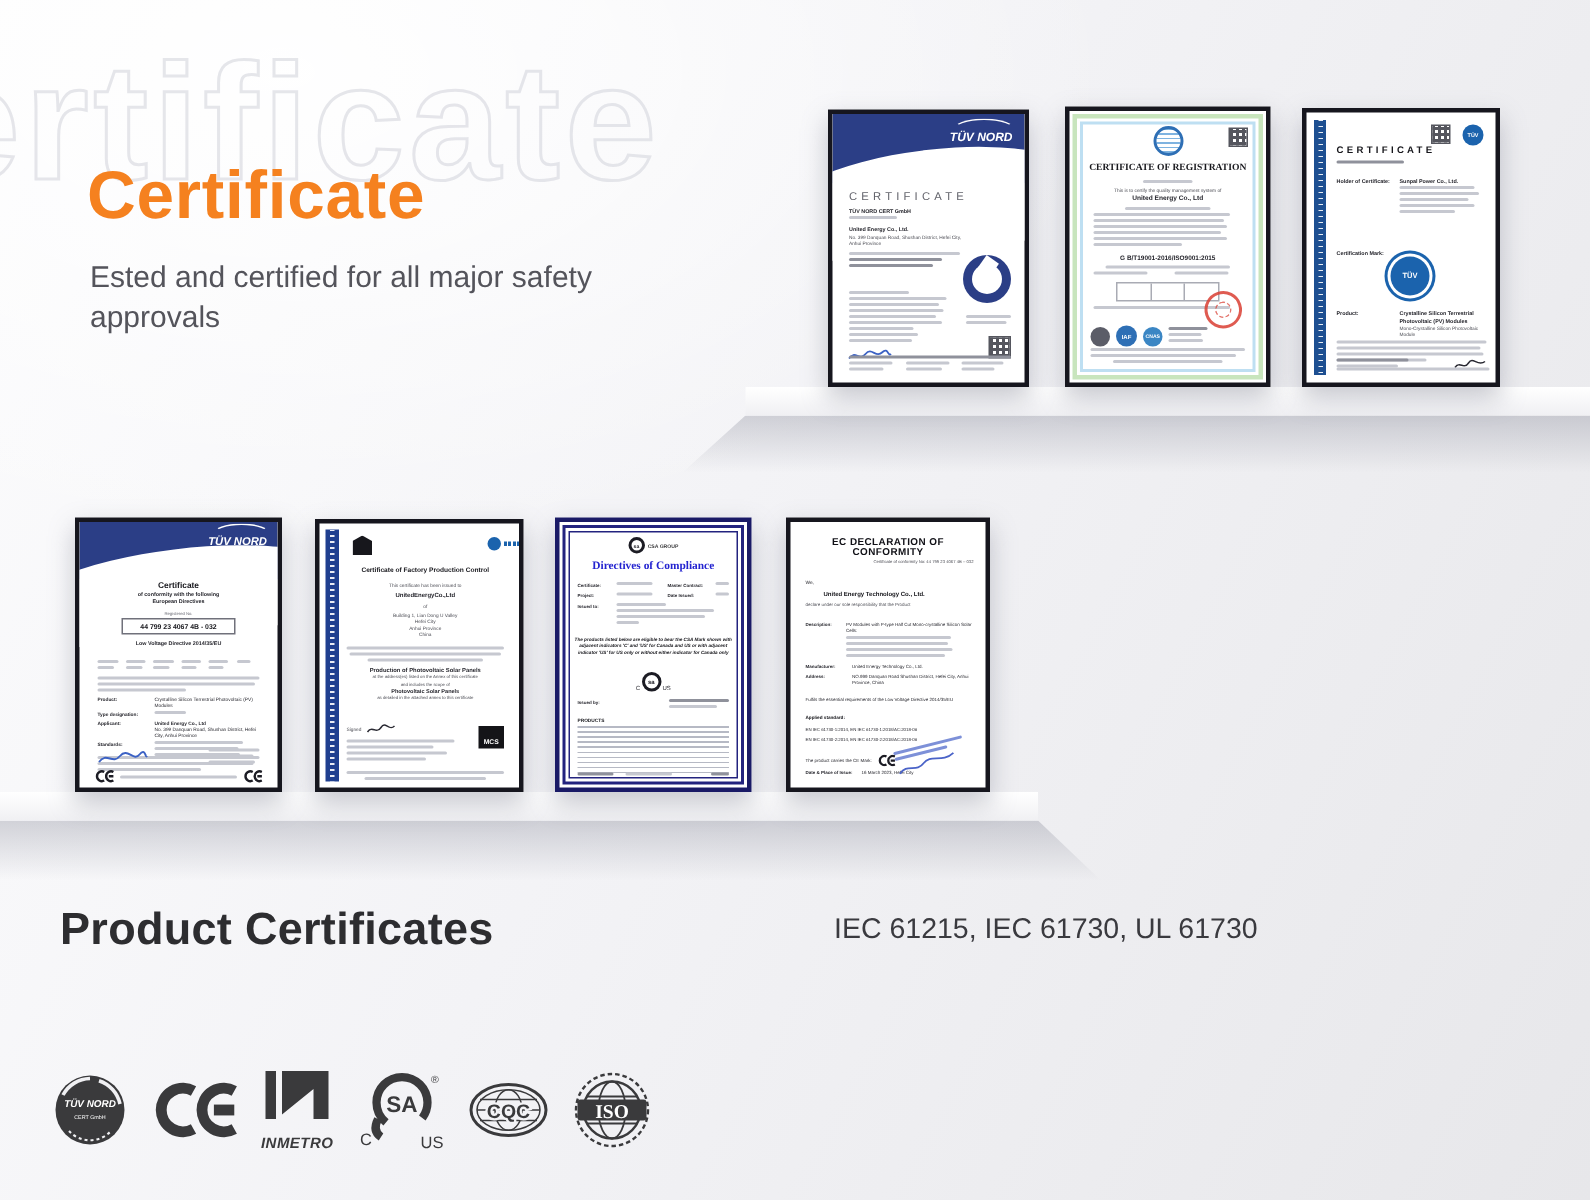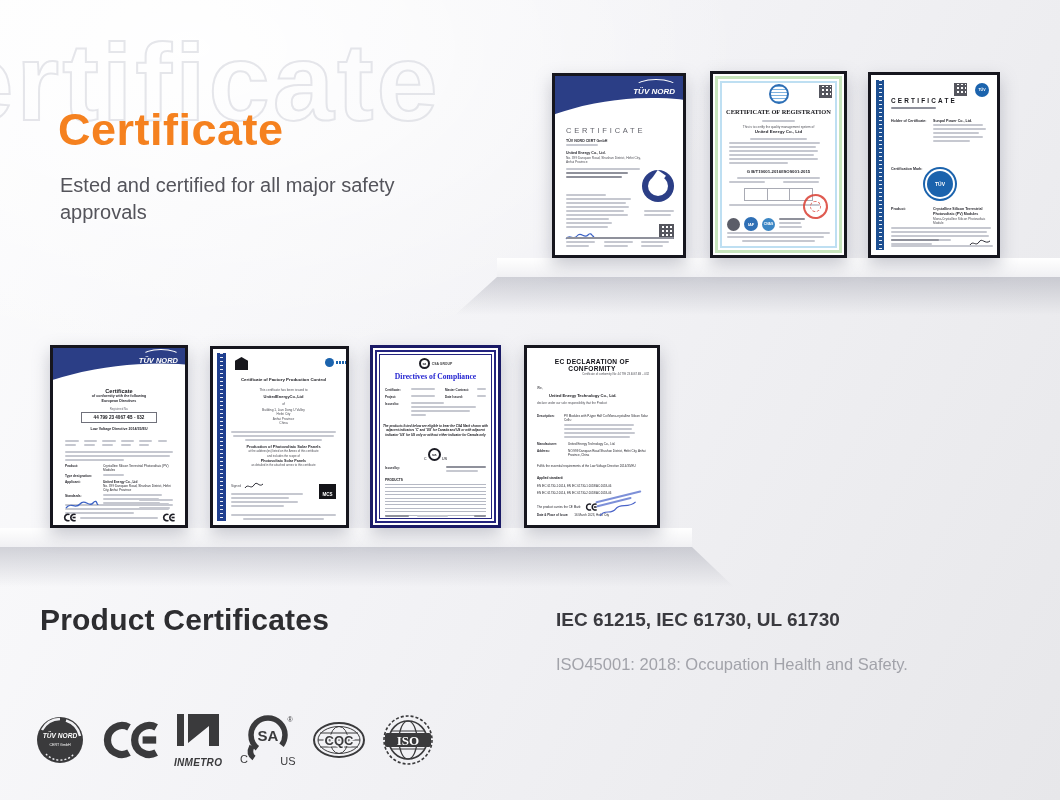--- a/index.html
+++ b/index.html
@@ -135,21 +135,21 @@
 
   
   .c7 { left:524px; top:345px; width:136px; height:183px; }
   .stamp-blue { position:absolute; right:8px; bottom:10px; width:52px; transform:rotate(-14deg);
     color:#4a63c8; font-size:3.4px; line-height:1.5; font-style:italic; }
   .stamp-blue .tl { background:#7d90d8; }
 
   
   .qms-heading { position:absolute; left:40px; top:601px; font-size:30px; line-height:37px;
     font-weight:700; color:#2d2d30; letter-spacing:.2px; }
-  .iec-heading { position:absolute; left:556px; top:609px; font-size:19px; font-weight:700;
+  .iec-heading { position:absolute; left:556px; top:609px; font-size:19px; font-weight:400;
     color:#3a3a3f; }
   .iso-list { position:absolute; left:556px; top:651px; font-size:16.5px; line-height:26px;
     color:#a2a3aa; }
   .logo-row { position:absolute; left:36px; top:700px; height:80px; display:flex;
     align-items:center; gap:16px; color:#3a3a3c; }
   .logo-item { display:flex; flex-direction:column; align-items:center; justify-content:center; }
   .logo-cap { font-size:10px; font-weight:700; font-style:italic; margin-top:1px; letter-spacing:.3px; }
 </style>
 </head>
 <body>
@@ -563,21 +563,20 @@
   </div>
 </div>
 
 <div class="qms-heading">
   <div>Product Certificates</div>
 </div>
 
 <div class="iec-heading">IEC 61215, IEC 61730, UL 61730</div>
 
 <div class="iso-list">
-  <div>ISO45001: 2018: Occupation Health and Safety.</div>
 </div>
 
 <div class="logo-row">
 
   <div class="logo-item">
     <svg width="48" height="48" viewBox="0 0 48 48">
       <circle cx="24" cy="24" r="23" fill="#3a3a3c"></circle>
       <path d="M6 14 A21 21 0 0 1 24 3" fill="none" stroke="#f0f0f3" stroke-width="2.4"></path>
       <path d="M44 20 A21 21 0 0 0 30 4.5" fill="none" stroke="#f0f0f3" stroke-width="2.4"></path>
       <path d="M10 38 A19 19 0 0 0 38 38" fill="none" stroke="#f0f0f3" stroke-width="1.4" stroke-dasharray="2 2"></path>

